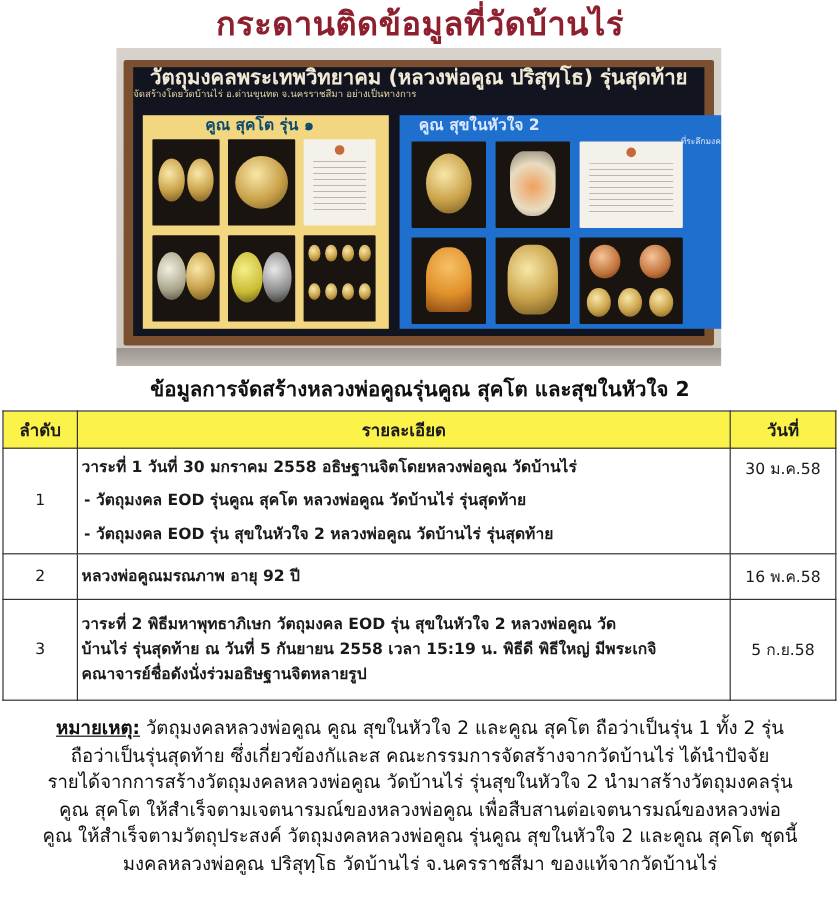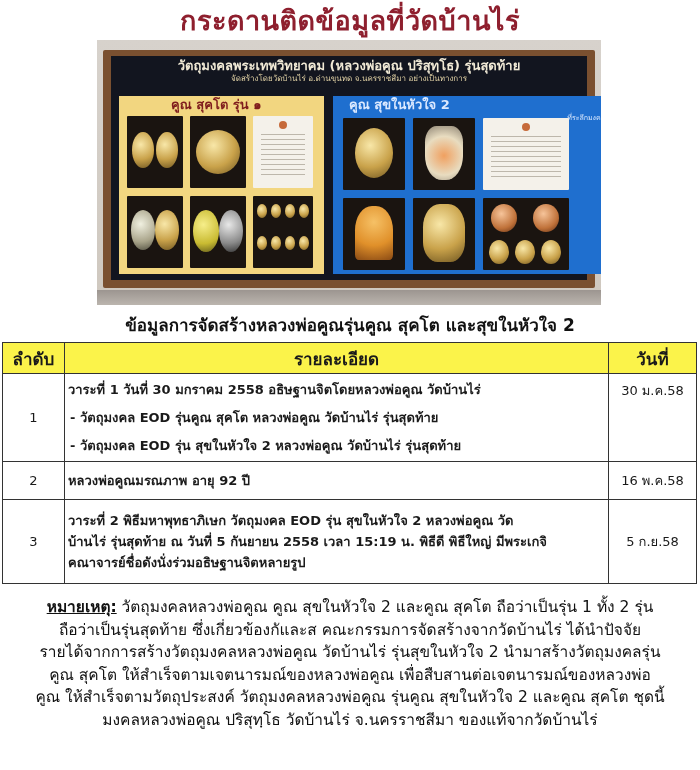--- a/index.html
+++ b/index.html
@@ -23,41 +23,41 @@
   .board-frame {
     position: absolute; left: 6px; top: 10px; width: 492px; height: 238px;
     background: #7a5030; border-radius: 2px;
   }
   .board {
     position: absolute; left: 14px; top: 16px; width: 476px; height: 224px;
     background: #12151f;
   }
   .board-title {
     position: absolute; left: 0; top: 2px; width: 100%;
-    text-align: center; color: #f1ead6; font-size: 13px; font-weight: bold;
+    text-align: center; color: #f1ead6; font-size: 17px; font-weight: bold;
     line-height: 15px; white-space: nowrap;
   }
   .board-sub {
     position: absolute; left: 0; top: 18px; width: 100%;
-    text-align: center; color: #e6d6a8; font-size: 8px; line-height: 10px;
+    color: #e6d6a8; font-size: 8px; line-height: 10px;
     white-space: nowrap;
   }
   .panel-left {
     position: absolute; left: 8px; top: 40px; width: 205px; height: 178px;
     background: #f2d680;
   }
   .panel-right {
     position: absolute; left: 222px; top: 40px; width: 282px; height: 178px;
     background: #1f6fcf;
   }
   .panel-head {
     position: absolute; top: 1px; font-size: 13px; font-weight: bold;
     line-height: 16px; white-space: nowrap;
   }
-  .panel-left .panel-head { left: 52px; color: #7f1d1d; }
+  .panel-left .panel-head { left: 52px; color: #0c4a6e; }
   .panel-right .panel-head { left: 16px; color: #dbe9ff; }
   .panel-right .panel-tag {
     position: absolute; right: 10px; top: 16px; font-size: 7px; color: #dbe9ff;
   }
   .card {
     position: absolute; background: #1a1410; border-radius: 1px;
   }
   .card .medal {
     position: absolute; border-radius: 50%;
     background: radial-gradient(circle at 40% 35%, #f8e7a8 0%, #c9a24a 55%, #6d5420 100%);
@@ -89,21 +89,21 @@
 
   
   table.info {
     position: absolute; left: 2px; top: 342px; width: 695px;
     border-collapse: collapse; font-size: 13px; color: #1a1a1a;
   }
   table.info th, table.info td {
     border: 1.5px solid #333; vertical-align: middle;
   }
   table.info th {
-    background: #fbf34a; height: 28px; font-weight: bold; font-size: 17px;
+    background: #fbf34a; height: 28px; font-weight: bold; font-size: 14px;
   }
   .c-seq { width: 59px; text-align: center; }
   .c-date { width: 85px; text-align: center; }
   .c-det { text-align: left; padding: 0 3px; }
   .c-date-top { vertical-align: top !important; padding-top: 6px; }
   .det-line { line-height: 28px; white-space: nowrap; font-weight: bold; }
   .det-line.indent { padding-left: 2px; }
   .row3 .det-line { line-height: 21px; white-space: normal; }
 
   

